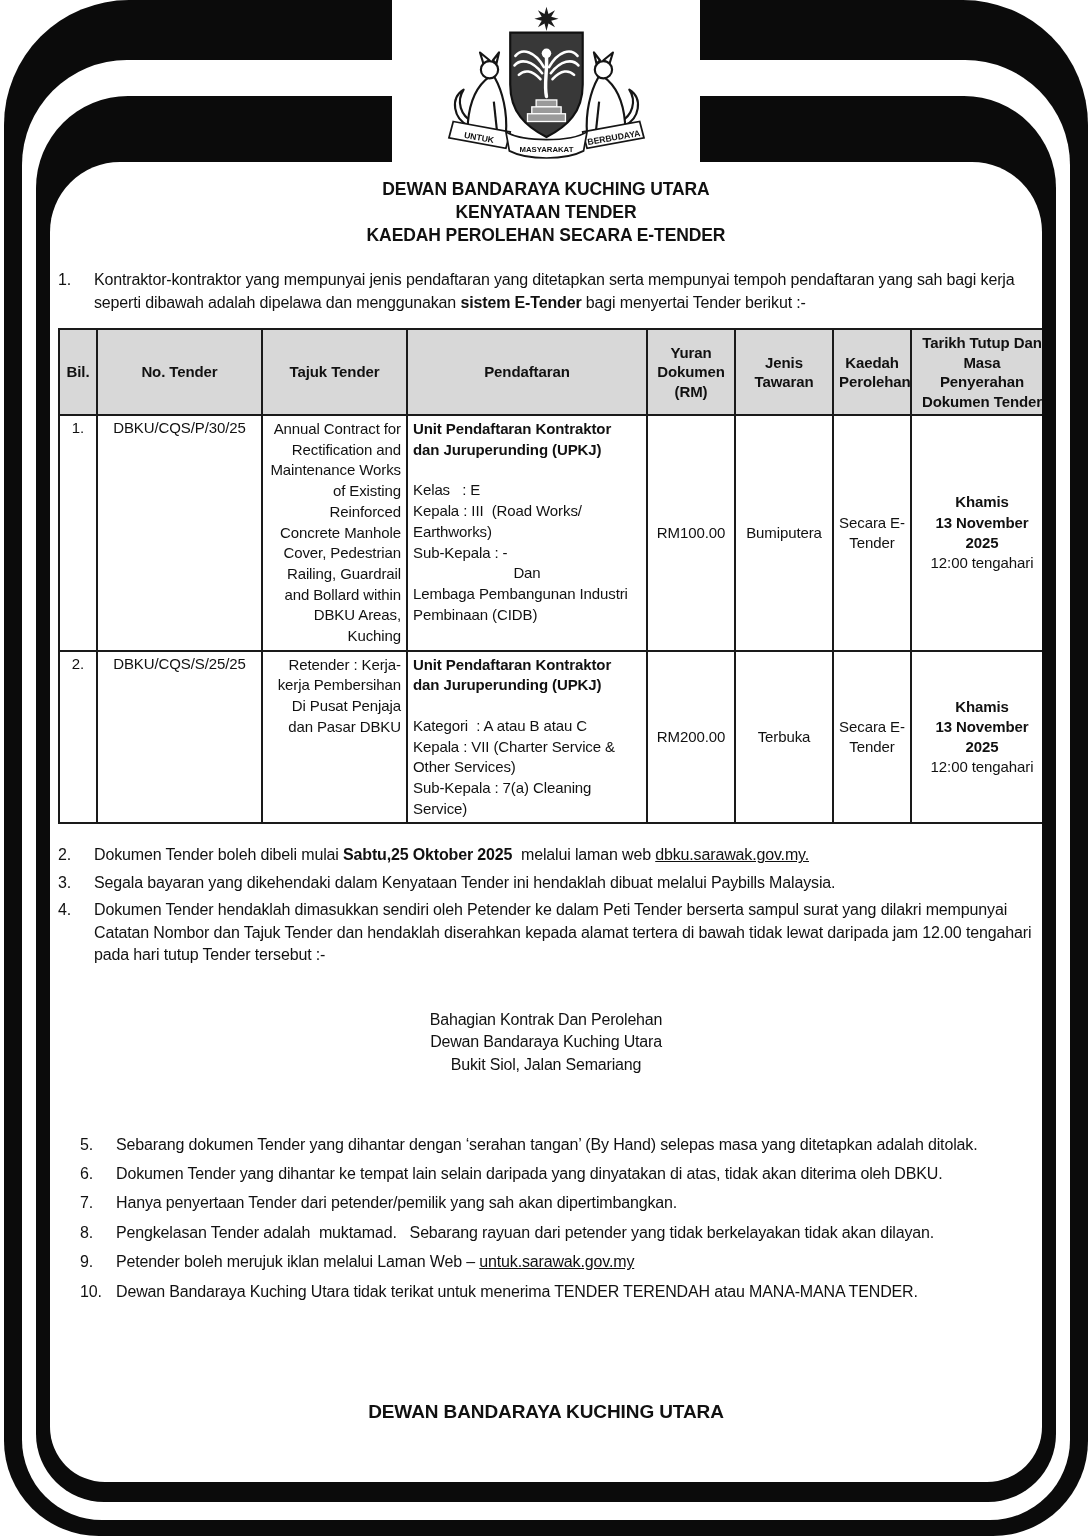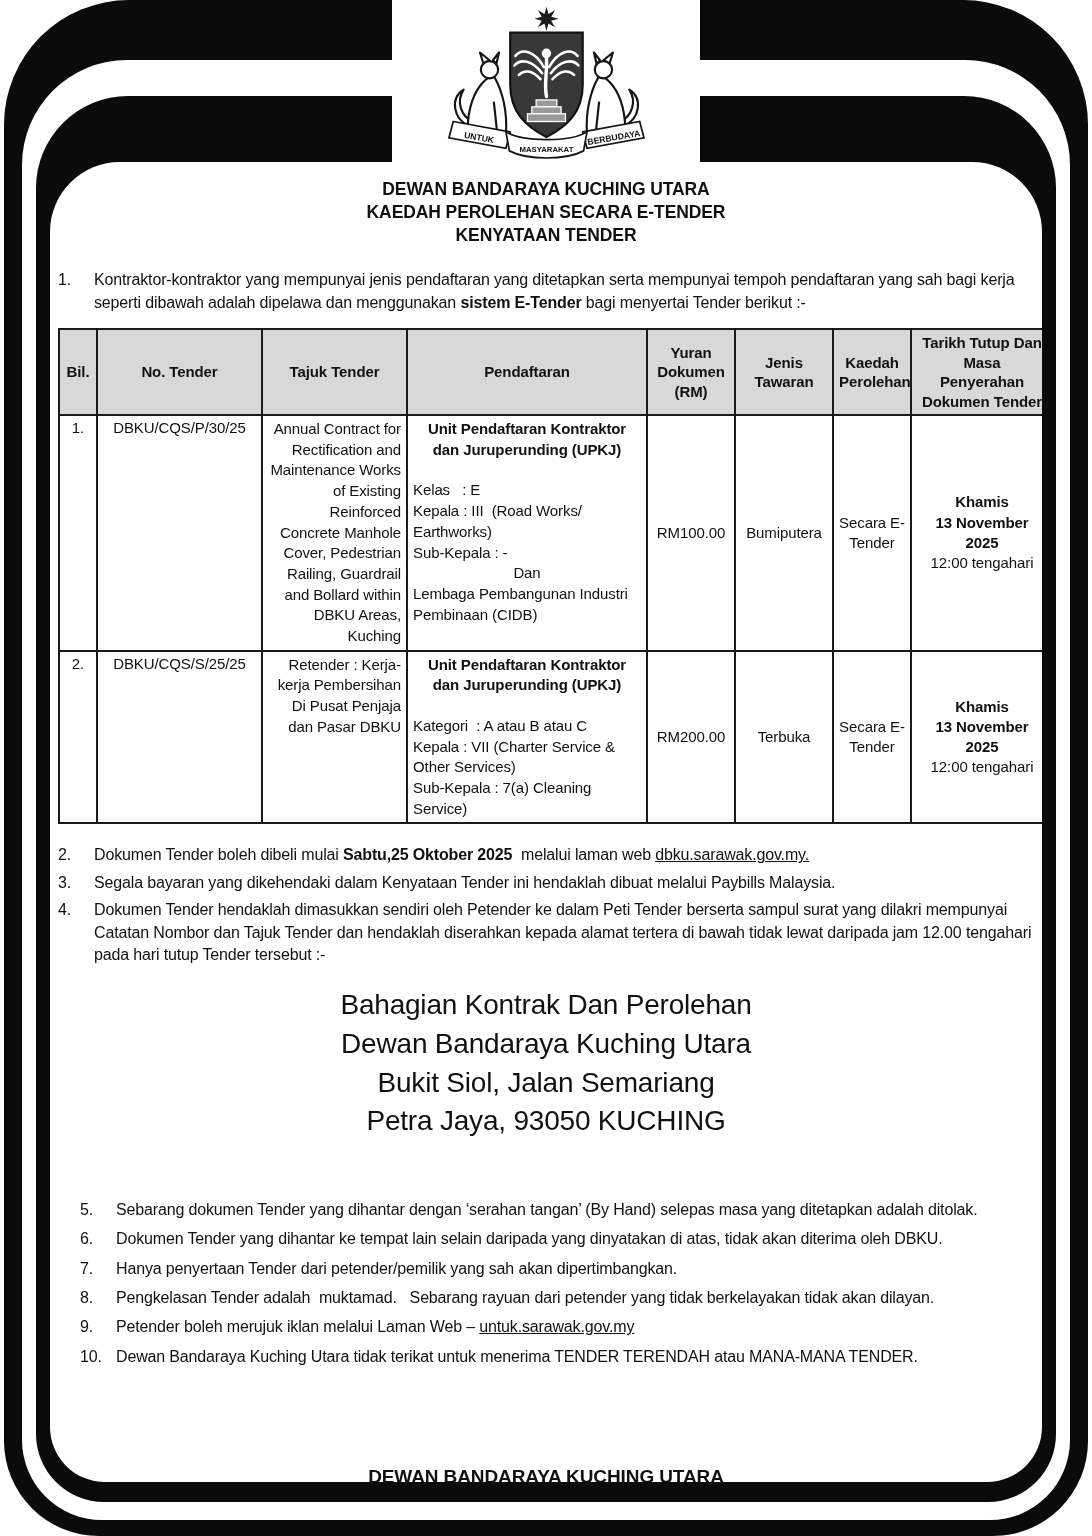--- a/index.html
+++ b/index.html
@@ -36,49 +36,49 @@
   table.tender th,table.tender td{border:2px solid #1a1a1a;padding:3px 5px;}
   table.tender th{background:#d8d8d8;font-weight:bold;text-align:center;vertical-align:middle;
     white-space:pre-line;line-height:1.3;height:68px;}
   td.c-bil{vertical-align:top;text-align:center;}
   td.c-no{vertical-align:top;text-align:center;}
   td.c-tajuk{vertical-align:top;text-align:right;line-height:1.38;}
   td.c-pend{vertical-align:top;text-align:left;line-height:1.38;}
   td.c-mid{vertical-align:middle;text-align:center;line-height:1.35;}
   tr.row-1 td{height:212px;}
   tr.row-2 td{height:160px;}
-  .pend-title{font-weight:bold;text-align:center;white-space:pre-wrap;}
+  .pend-title{font-weight:bold;text-align:left;white-space:pre-wrap;}
   .pend-gap{height:20px;}
   .pend-line{white-space:pre-wrap;}
   .pend-line.center{text-align:center;}
   .tarikh-bold{font-weight:bold;}
   
   .notes-top{margin-top:20px;}
   .note{margin-bottom:5px;}
-  .address{margin-top:20px;text-align:center;font-size:28px;line-height:1.38;letter-spacing:-0.2px;}
+  .address{margin-top:43px;text-align:center;font-size:16px;line-height:1.38;letter-spacing:-0.2px;}
   .notes-bottom{margin-top:58px;padding-left:22px;}
   .notes-bottom .num-row{margin-bottom:7px;}
   .footer-title{margin-top:98px;text-align:center;font-weight:bold;font-size:19px;letter-spacing:-0.1px;}
   
   .crest text{font-family:"Liberation Sans",sans-serif;font-weight:bold;fill:#111;}
 </style>
 </head>
 <body>
 
 <div class="frame-outer"></div>
 <div class="frame-mid"></div>
 <div class="frame-inner"></div>
 
 <div class="frame-content">
   <div class="content-pad">
 
     <div class="title-block">
       <div>DEWAN BANDARAYA KUCHING UTARA</div>
+      <div>KENYATAAN TENDER</div>
       <div>KAEDAH PEROLEHAN SECARA E-TENDER</div>
-      <div>KENYATAAN TENDER</div>
     </div>
 
     <div class="num-row intro">
       <div class="num-col">1.</div>
       <div class="num-body" id="intro-body"><span class="seg-n">Kontraktor-kontraktor yang mempunyai jenis pendaftaran yang ditetapkan serta mempunyai tempoh pendaftaran yang sah bagi kerja seperti dibawah adalah dipelawa dan menggunakan </span><span class="seg-b">sistem E-Tender</span><span class="seg-n"> bagi menyertai Tender berikut :-</span></div>
     </div>
 
     <table class="tender">
       <colgroup>
         <col style="width:38px">
@@ -167,21 +167,20 @@
         <div class="num-row note">
           <div class="num-col">4.</div>
           <div class="num-body"><span class="seg-n">Dokumen Tender hendaklah dimasukkan sendiri oleh Petender ke dalam Peti Tender berserta sampul surat yang dilakri mempunyai Catatan Nombor dan Tajuk Tender dan hendaklah diserahkan kepada alamat tertera di bawah tidak lewat daripada jam 12.00 tengahari pada hari tutup Tender tersebut :-</span></div>
         </div>
       </div>
 
     <div class="address" id="address-block">
         <div>Bahagian Kontrak Dan Perolehan</div>
         <div>Dewan Bandaraya Kuching Utara</div>
         <div>Bukit Siol, Jalan Semariang</div>
-        <div>Petra Jaya, 93050 KUCHING</div>
       </div>
 
     <div class="notes-bottom" id="notes-bottom">
         <div class="num-row note">
           <div class="num-col">5.</div>
           <div class="num-body"><span class="seg-n">Sebarang dokumen Tender yang dihantar dengan ‘serahan tangan’ (By Hand) selepas masa yang ditetapkan adalah ditolak.</span></div>
         </div>
         <div class="num-row note">
           <div class="num-col">6.</div>
           <div class="num-body"><span class="seg-n">Dokumen Tender yang dihantar ke tempat lain selain daripada yang dinyatakan di atas, tidak akan diterima oleh DBKU.</span></div>

